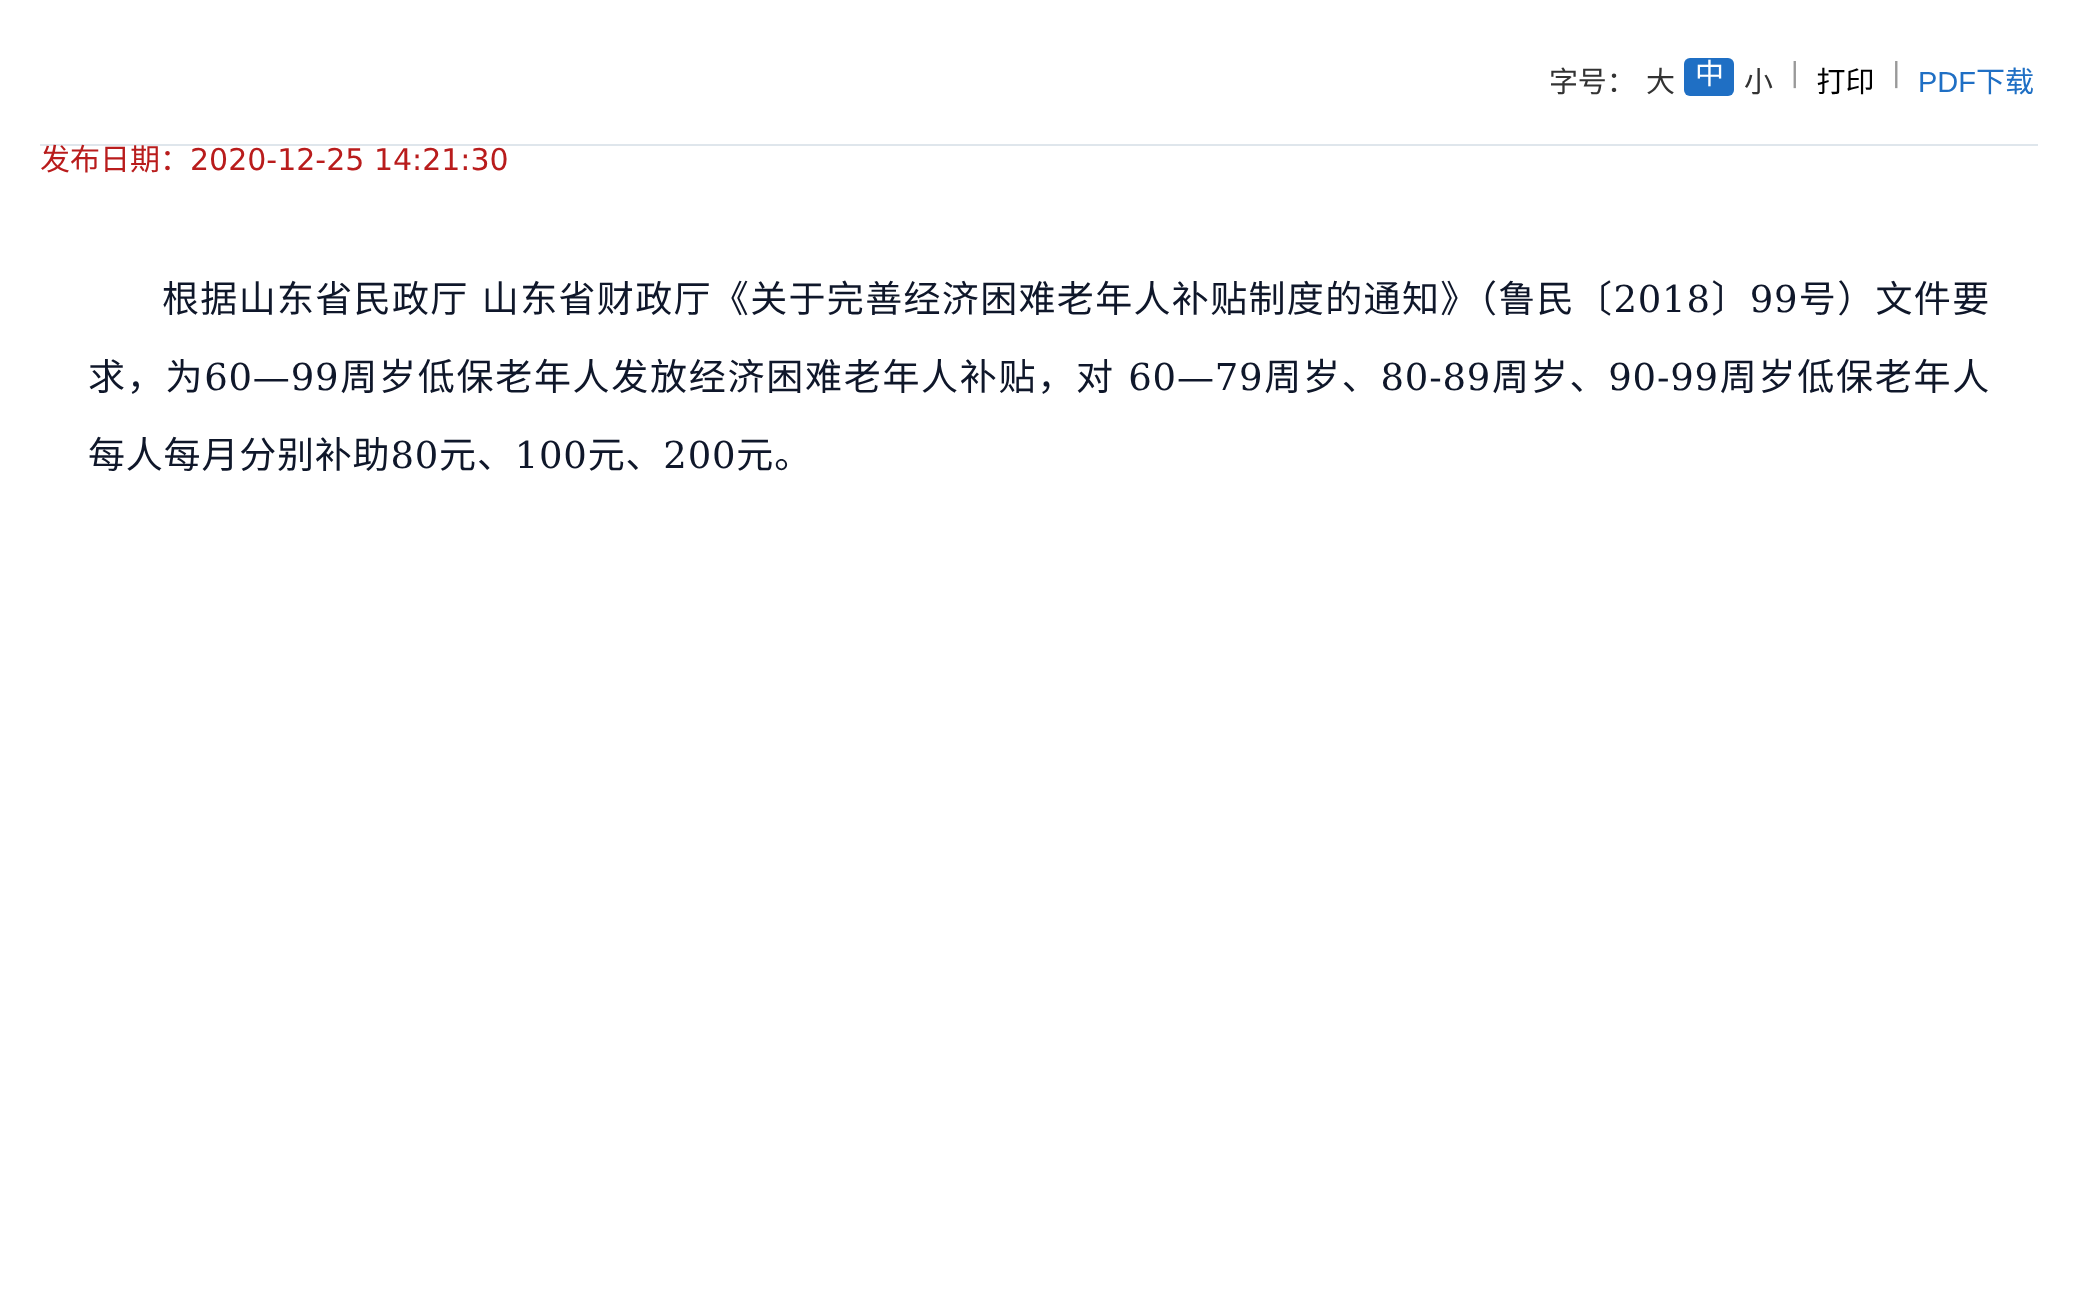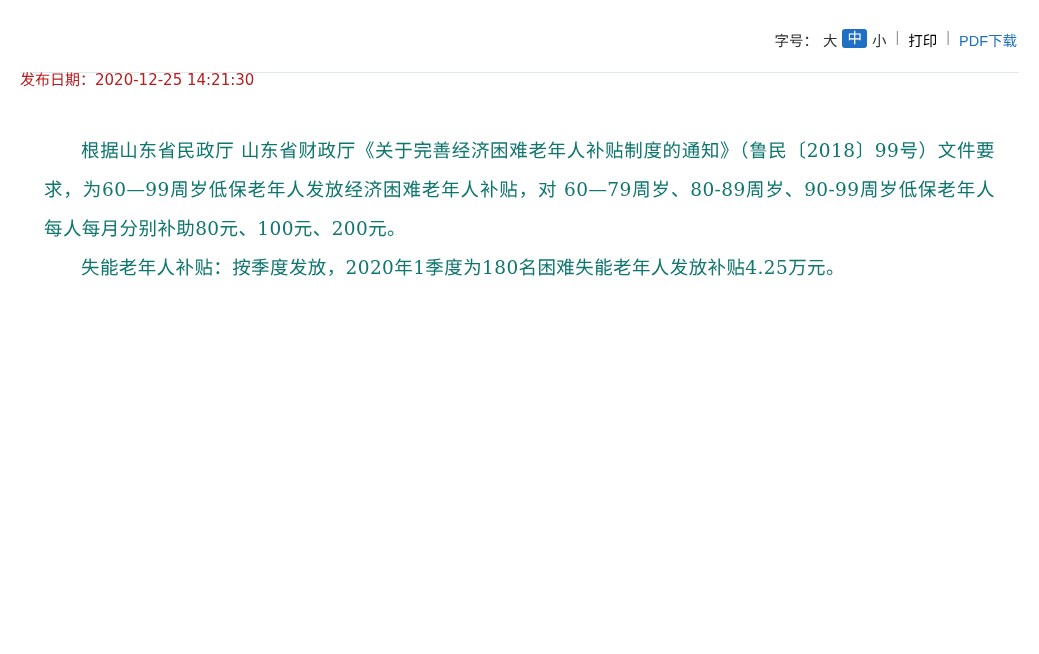--- a/index.html
+++ b/index.html
@@ -96,21 +96,21 @@
     text-decoration: none;
   }
 
   
   .article {
     margin: 0 44px;
     padding-top: 58px;
     font-family: "DejaVu Serif", "Liberation Serif", serif;
     font-size: 18.5px;
     line-height: 39px;
-    color: #0f766e;
+    color: #0f172a;
     text-align: justify;
     letter-spacing: 0.4px;
   }
   .article p {
     margin: 0;
     text-indent: 2em;
   }
 </style>
 </head>
 <body>
@@ -128,16 +128,15 @@
       <span class="size-opt">小</span>
       <span class="divider">|</span>
       <span class="print-link">打印</span>
       <span class="divider">|</span>
       <span class="pdf-link">PDF下载</span>
     </div>
   </div>
 
   <div class="article">
     <p>根据山东省民政厅  山东省财政厅《关于完善经济困难老年人补贴制度的通知》（鲁民〔2018〕99号）文件要求，为60—99周岁低保老年人发放经济困难老年人补贴，对 60—79周岁、80-89周岁、90-99周岁低保老年人每人每月分别补助80元、100元、200元。</p>
-    <p>失能老年人补贴：按季度发放，2020年1季度为180名困难失能老年人发放补贴4.25万元。</p>
   </div>
 
 </div>
 
 </body></html>

